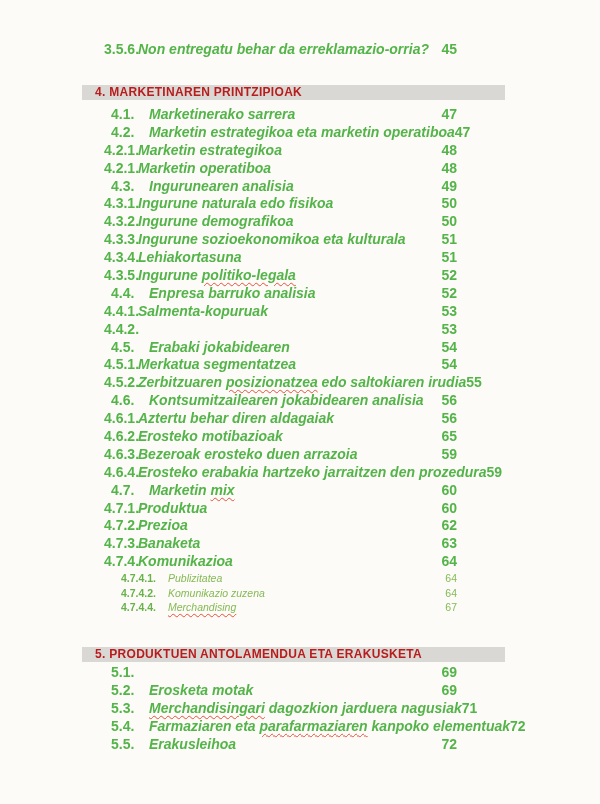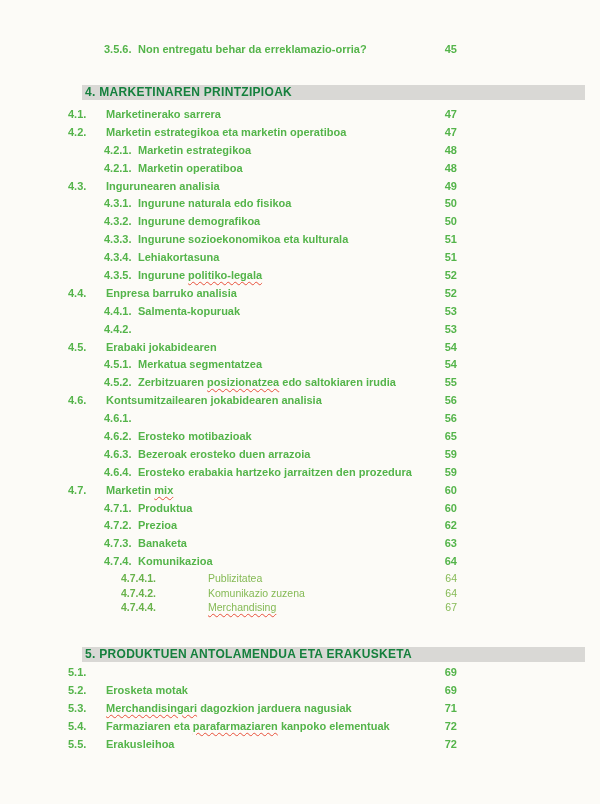--- a/index.html
+++ b/index.html
@@ -12,57 +12,56 @@
   .page{position:relative;width:600px;height:804px;}
 
   
   .row{
     display:flex;
     align-items:baseline;
     padding-right:143px;
     box-sizing:border-box;
     color:#54b44a;
     font-weight:bold;
-    font-size:11px;
+    font-size:14px;
     line-height:17.9px;
     height:17.9px;
     white-space:nowrap;
   }
   .row .num{display:inline-block;flex:none;}
-  .row .label{flex:none;}
+  .row .label{flex:none;font-style:italic;}
   .row .pg{margin-left:auto;text-align:left;flex:none;}
 
-  .row.l1{padding-left:68px;}
+  .row.l1{padding-left:111px;}
   .row.l1 .num{width:38px;}
   .row.l2{padding-left:104px;}
   .row.l2 .num{width:34px;}
   .row.l3{
     padding-left:121px;
     font-size:10.5px;
     line-height:14.6px;
     height:14.6px;
     font-weight:normal;
     color:#85ba55;
-    gap:40px;
   }
   .row.l3 .num{width:47px;font-weight:bold;color:#68b24a;}
 
   #pre-section{padding-top:40px;}
   #pre-section .row{height:18px;line-height:18px;}
 
   .section-bar{
     margin-left:82px;
-    width:503px;
+    width:423px;
     height:15px;
     line-height:15px;
     background:#d9d8d5;
-    color:#15803d;
+    color:#b91c1c;
     font-size:12px;
     font-weight:bold;
-    padding-left:3px;
+    padding-left:13px;
     box-sizing:border-box;
     letter-spacing:0.3px;
     white-space:nowrap;
   }
   .section:nth-child(1) .section-bar{margin-top:27px;}
   .section:nth-child(2) .section-bar{margin-top:32px;}
   .section .rows{margin-top:6px;}
   .section:nth-child(2) .rows{margin-top:2px;}
 
   .sp{
@@ -167,20 +166,21 @@
             <span class="label"><span>Zerbitzuaren </span><span class="sp">posizionatzea</span><span> edo saltokiaren irudia</span></span>
             <span class="pg">55</span>
           </div>
           <div class="row l1">
             <span class="num">4.6.</span>
             <span class="label"><span>Kontsumitzailearen jokabidearen analisia</span></span>
             <span class="pg">56</span>
           </div>
           <div class="row l2">
             <span class="num">4.6.1.</span>
+            <span class="label"><span>Aztertu behar diren aldagaiak</span></span>
             <span class="pg">56</span>
           </div>
           <div class="row l2">
             <span class="num">4.6.2.</span>
             <span class="label"><span>Erosteko motibazioak</span></span>
             <span class="pg">65</span>
           </div>
           <div class="row l2">
             <span class="num">4.6.3.</span>
             <span class="label"><span>Bezeroak erosteko duen arrazoia</span></span>

